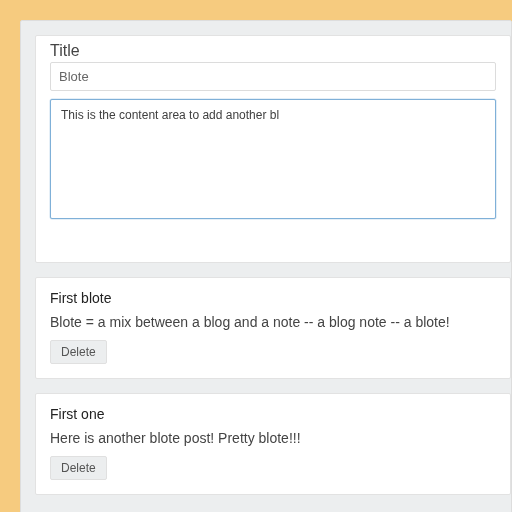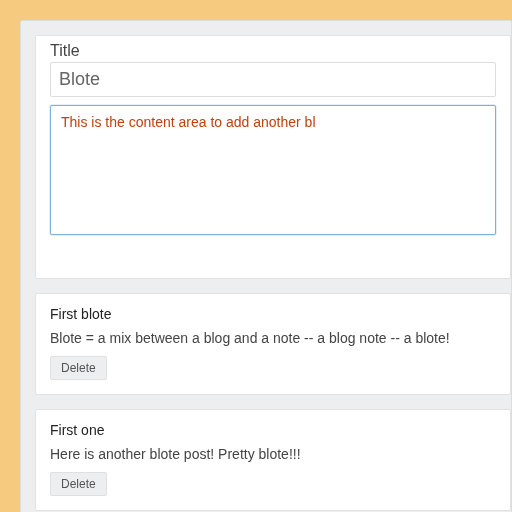--- a/index.html
+++ b/index.html
@@ -31,32 +31,32 @@
     font-size: 16px;
     color: #444;
     margin-bottom: 2px;
     display: block;
   }
   .text-input {
     width: 100%;
     border: 1px solid #dcdcdc;
     border-radius: 2px;
     padding: 6px 8px;
-    font-size: 18px;
+    font-size: 13px;
     color: #666;
     font-family: inherit;
     margin-bottom: 8px;
   }
   .textarea-wrap {
     border: 1px solid #7fb0d8;
     border-radius: 2px;
     padding: 8px 10px;
     min-height: 120px;
-    font-size: 14px;
-    color: #c2410c;
+    font-size: 12px;
+    color: #404040;
     background: #fff;
     outline: none;
     width: 100%;
     font-family: inherit;
     resize: none;
     box-shadow: 0 0 0 0.5px rgba(127,176,216,0.4);
   }
   .spacer-below-editor { height: 26px; }
   .post-title {
     font-weight: 400;

